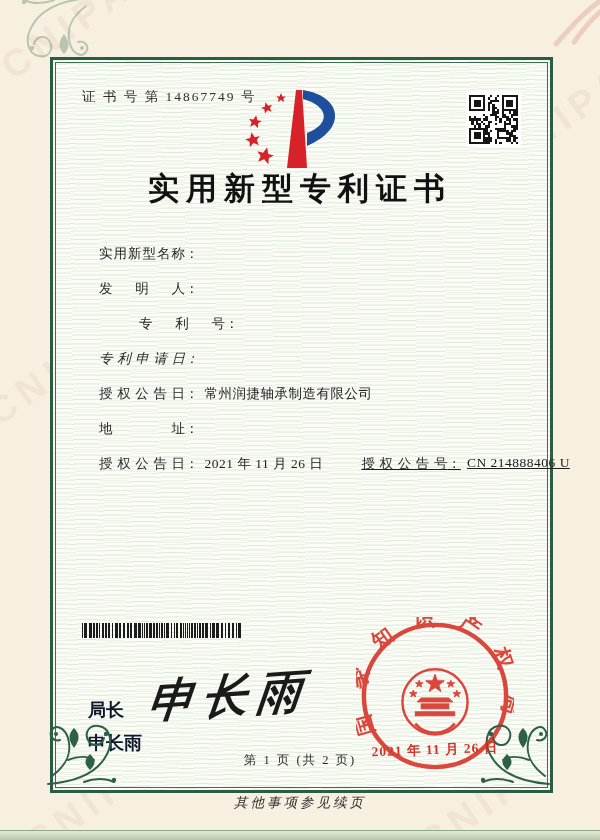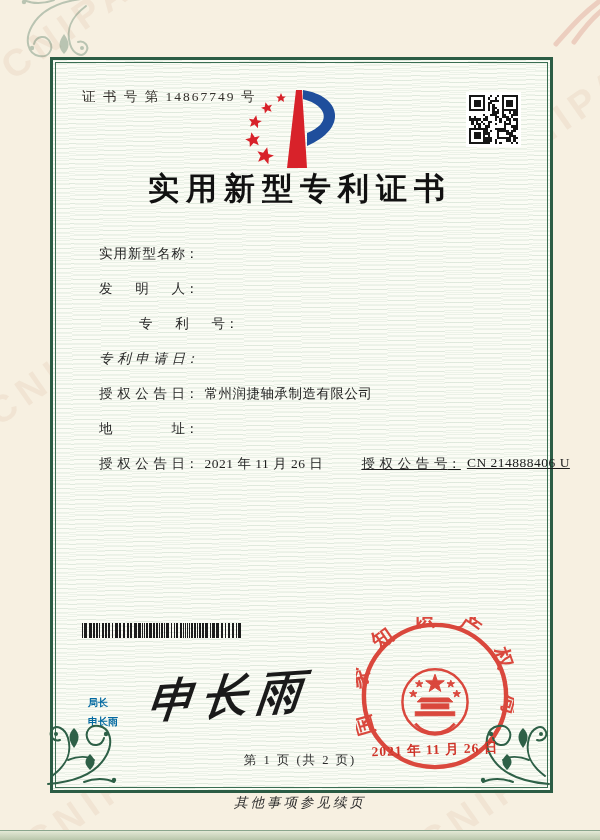--- a/index.html
+++ b/index.html
@@ -31,21 +31,21 @@
   .fsep{margin-right:6px;}
   .fval{color:#1d1d1d;letter-spacing:0.5px;}
   .frow2{position:absolute;display:flex;white-space:nowrap;}
   .paras{position:absolute;left:71px;top:483px;width:459px;font-size:13px;line-height:1.78;
          font-style:italic;text-align:justify;color:#272727;}
   .paras p{margin:0;text-indent:2em;letter-spacing:0.3px;}
   .barcode{position:absolute;left:82px;top:623px;width:166px;height:15px;display:flex;
            align-items:stretch;overflow:hidden;}
   .barcode i{display:block;background:#1c1c1c;height:100%;}
   .signer{position:absolute;left:88px;top:694px;font-family:"Liberation Sans","DejaVu Sans",sans-serif;
-          font-size:10px;font-weight:bold;color:#0369a1;line-height:1.85;}
+          font-size:18px;font-weight:bold;color:#0f172a;line-height:1.85;}
   .sig{position:absolute;left:148px;top:664px;width:210px;font-size:46px;font-style:italic;
        font-weight:600;transform:rotate(-4deg) skewX(-10deg);color:#1a1a1a;letter-spacing:8px;}
   .seal{position:absolute;left:356px;top:617px;width:158px;height:158px;}
   .seal-date{position:absolute;left:352px;top:741px;width:166px;text-align:center;
              font-size:13.5px;color:#cf3328;font-weight:bold;transform:rotate(-2deg);
              letter-spacing:1px;z-index:5;}
   .pagenum{position:absolute;left:0;top:752px;width:100%;text-align:center;font-size:12.5px;
            letter-spacing:2px;color:#2b2b2b;}
   .footnote{position:absolute;left:0;top:794px;width:100%;text-align:center;font-size:13.5px;
             font-style:italic;letter-spacing:3px;color:#2e2e2e;}

